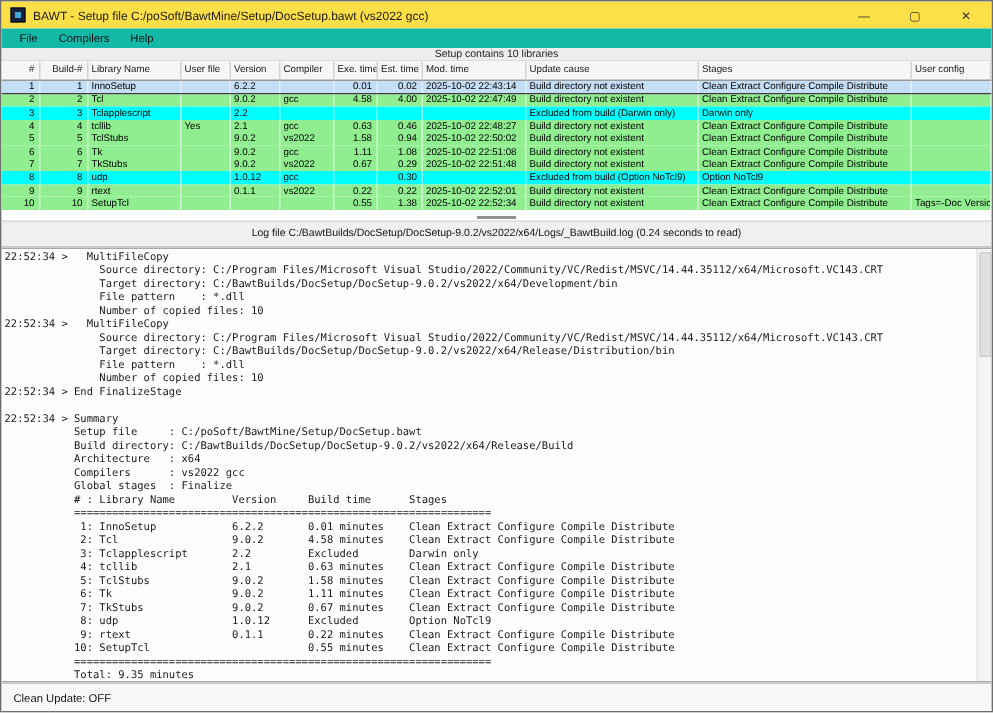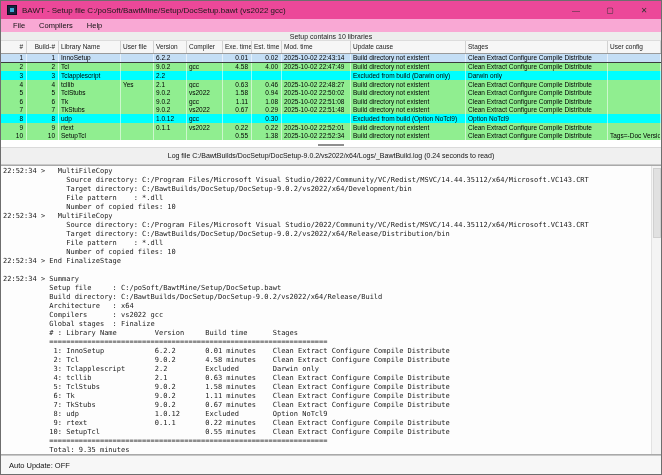--- a/index.html
+++ b/index.html
@@ -1,28 +1,28 @@
 <!DOCTYPE html>
 <html style="--row-green: #90EE90; --row-cyan: #00FFFF; --row-selected: #C4DEF5;"><head>
 <meta charset="utf-8">
 <style>
   * { margin:0; padding:0; box-sizing:border-box; }
   html,body { width:662px; height:475px; background:#e8e8e8; font-family:"Liberation Sans", sans-serif; }
   .window { width:662px; height:475px; background:#ffffff; border:1px solid #6e6e6e; display:flex; flex-direction:column; overflow:hidden; }
 
   
-  .title-bar { height:18px; background:#ec4899; display:flex; align-items:center; padding:0 0 0 6px; flex:0 0 auto;justify-content:space-between; }
+  .title-bar { height:18px; background:#fde047; display:flex; align-items:center; padding:0 0 0 6px; flex:0 0 auto;justify-content:space-between; }
   .app-icon { width:10px; height:10px; background:#16213e; border:1px solid #0b1020; margin-right:5px; flex:0 0 auto; }
   .app-icon::after { content:""; display:block; width:4px; height:4px; margin:2px; background:#3fa7d6; }
   .title-text { font-size:8px; color:#1a1a1a; white-space:nowrap; overflow:hidden; flex:1; }
   .win-controls { display:flex; height:18px; flex:0 0 auto; }
   .win-btn { width:34px; height:18px; display:flex; align-items:center; justify-content:center; font-size:8px; color:#333; cursor:default; }
 
   
-  .menu-bar { height:13px; background:#f9a8d4; display:flex; align-items:center; padding-left:5px; gap:0; flex:0 0 auto; }
+  .menu-bar { height:13px; background:#14b8a6; display:flex; align-items:center; padding-left:5px; gap:0; flex:0 0 auto; }
   .menu-item { font-size:7.5px; color:#111; padding:0 7px; }
 
   
   .info-bar { height:9px; background:#ededed; display:flex; align-items:center; justify-content:center; font-size:7px; color:#222; border-bottom:1px solid #dcdcdc; flex:0 0 auto; }
 
   
   .lib-table { flex:0 0 auto; background:#ffffff; }
   .lib-header { display:flex; height:13px; background:#f6f6f6; border-bottom:1px solid #9a9a9a; }
   .hcell { font-size:6.5px; color:#1a1a1a; padding:2px 2px 0 2px; border-right:1px solid #d2d2d2; white-space:nowrap; overflow:hidden; flex:0 0 auto; }
   .hcell.r { text-align:right; padding-right:3px; }
@@ -273,16 +273,16 @@
             9: rtext                0.1.1       0.22 minutes    Clean Extract Configure Compile Distribute
            10: SetupTcl                         0.55 minutes    Clean Extract Configure Compile Distribute
            ==================================================================
            Total: 9.35 minutes</pre>
     <div class="log-scrollbar">
       <div class="log-scroll-thumb"></div>
     </div>
   </div>
 
   <div class="status-bar">
-    <span>Auto Update: OFF</span>
+    <span>Clean Update: OFF</span>
   </div>
 
 </div>
 
 </body></html>

